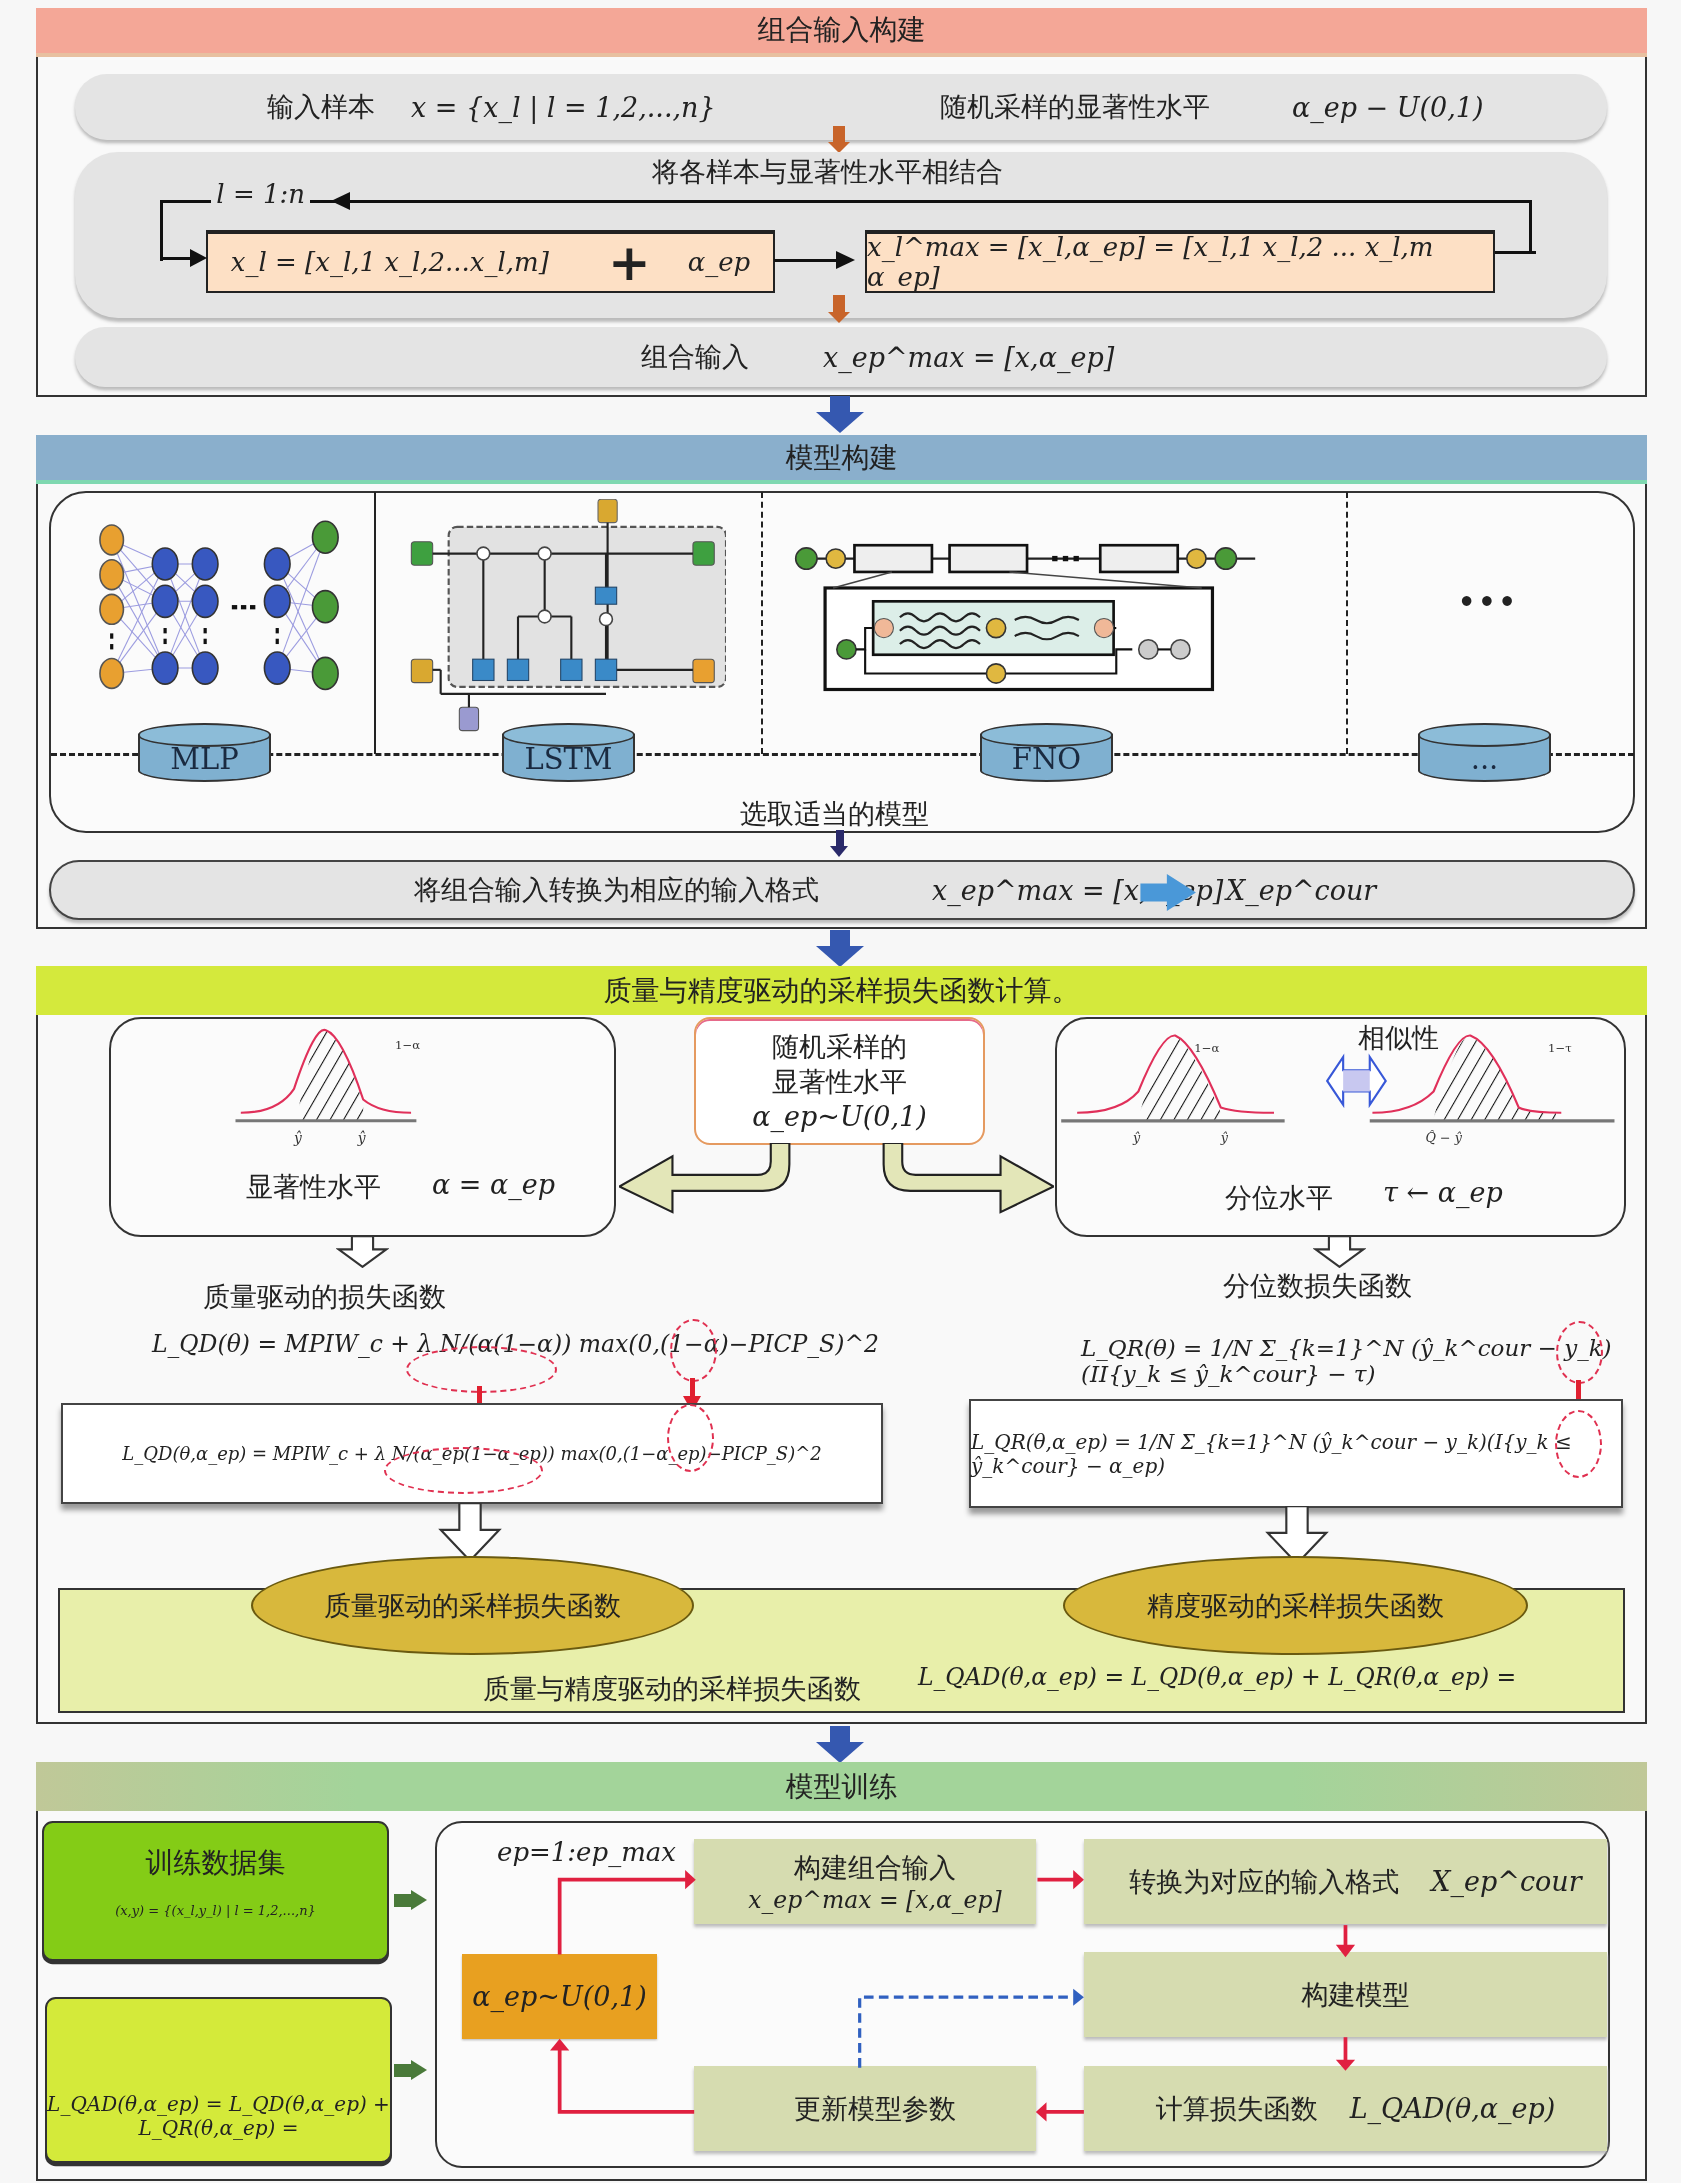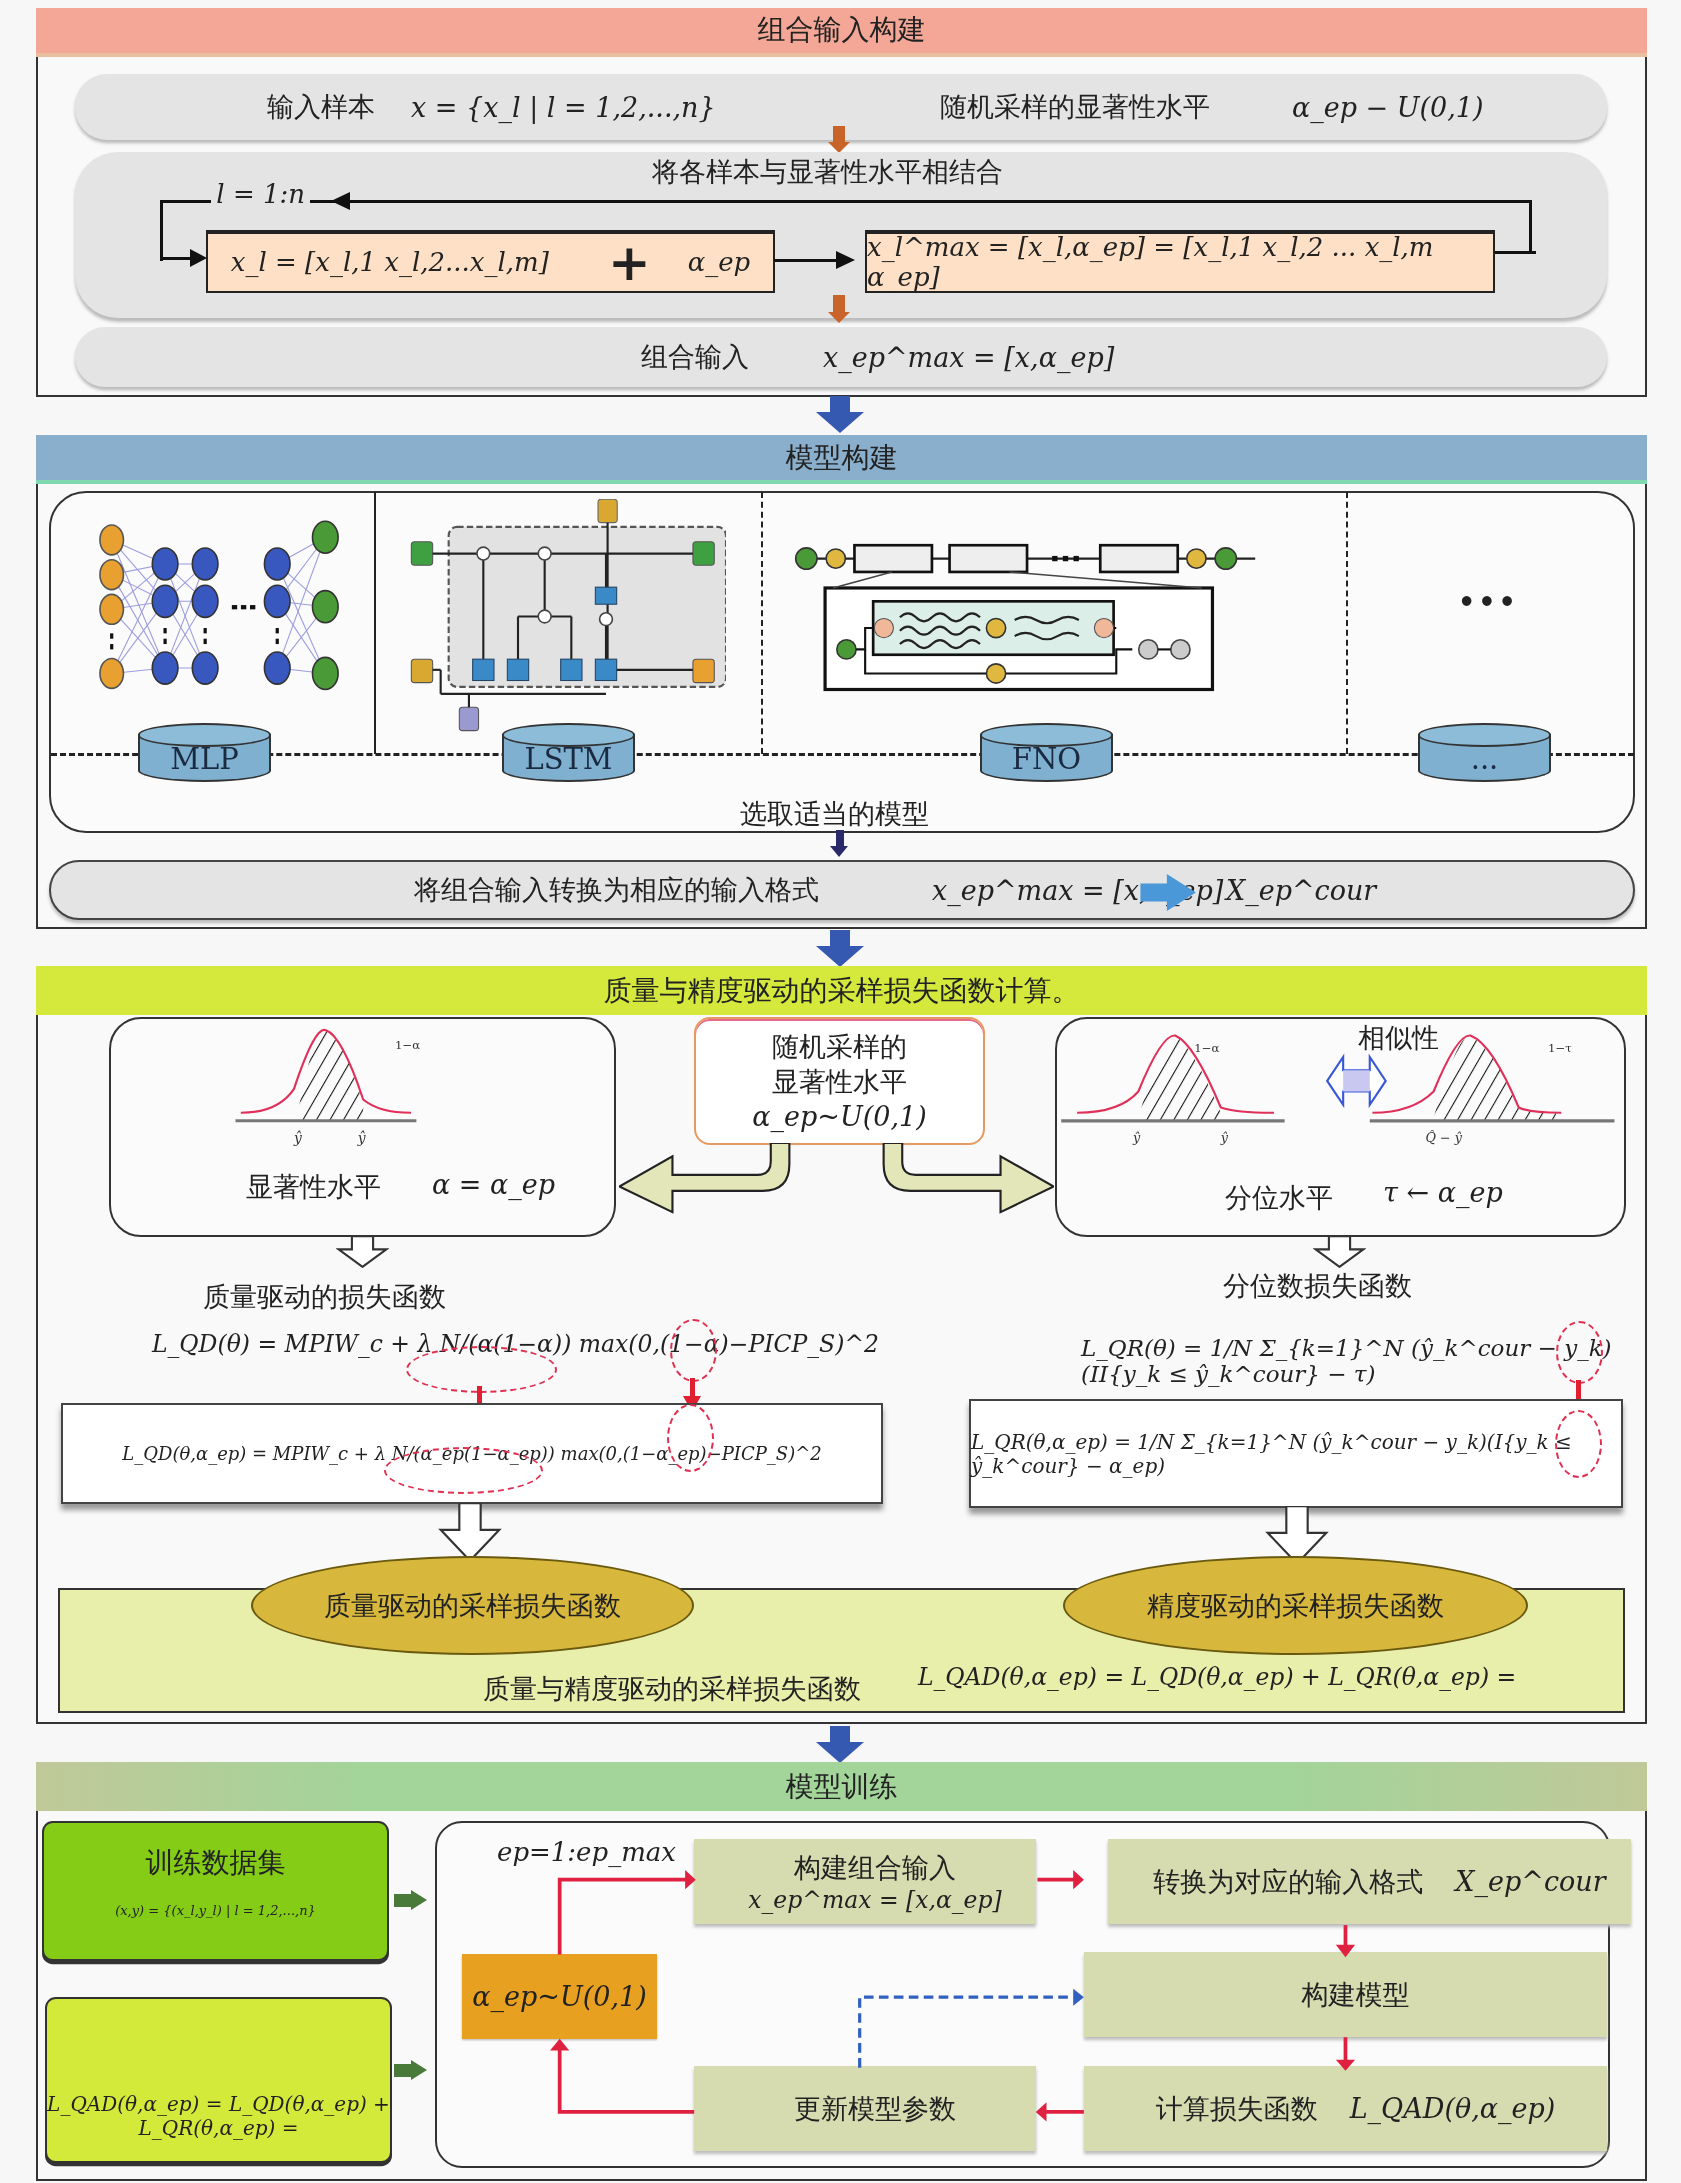--- a/index.html
+++ b/index.html
@@ -405,21 +405,21 @@
 <div class="abs" style="left:411px;top:2060px;border-top:10.7px solid transparent;border-bottom:10.7px solid transparent;border-left:16px solid #4a7a3a;"></div>
 
 <div class="abs" style="left:435px;top:1821px;width:1175px;height:347px;border:2.1px solid #333;border-radius:27px;background:#fbfbfb;box-sizing:border-box;"></div>
 
 <span class="math abs" style="left:497px;top:1837px;font-size:26px;">ep=1:ep_max</span>
 
 <div class="olive" style="left:694px;top:1839px;width:342px;height:85px;">
   <span class="cn">构建组合输入</span>
   <span class="math" style="font-size:23.5px;">x_ep^max = [x,α_ep]</span>
 </div>
-<div class="olive" style="left:1108px;top:1839px;width:523px;height:85px;flex-direction:row;gap:32px;">
+<div class="olive" style="left:1084px;top:1839px;width:523px;height:85px;flex-direction:row;gap:32px;">
   <span class="cn">转换为对应的输入格式</span>
   <span class="math">X_ep^cour</span>
 </div>
 <div class="olive" style="left:1084px;top:1952px;width:523px;height:85px;">
   <span class="cn">构建模型</span>
 </div>
 <div class="olive" style="left:1084px;top:2066px;width:523px;height:85px;flex-direction:row;gap:32px;">
   <span class="cn">计算损失函数</span>
   <span class="math">L_QAD(θ,α_ep)</span>
 </div>

